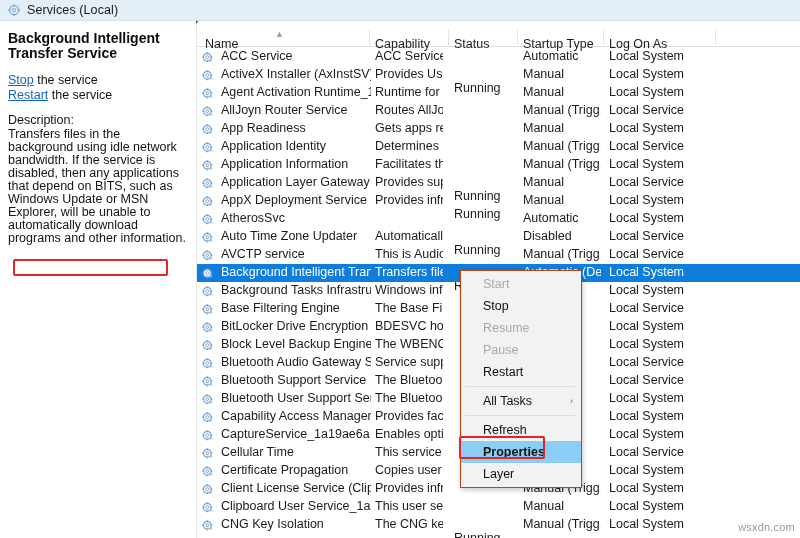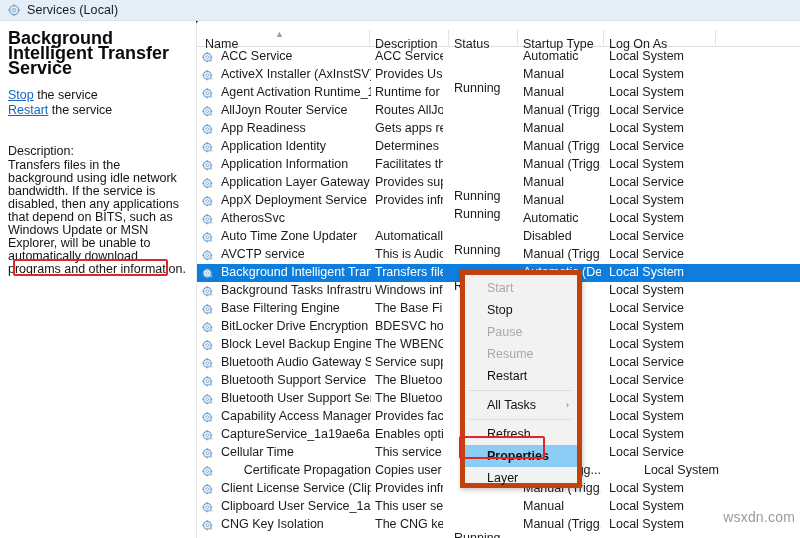--- a/index.html
+++ b/index.html
@@ -37,29 +37,29 @@
 
   
   .leftpane {
     position: absolute;
     left: 0; top: 21px;
     width: 196px; height: 517px;
     background: #ffffff;
     padding: 10px 8px 0 8px;
   }
   .svc-title {
-    font-size: 18px; font-weight: bold; color: #0b0b0b;
+    font-size: 14px; font-weight: bold; color: #0b0b0b;
     line-height: 15px; width: 178px;
   }
   .links { margin-top: 12px; }
   .linkrow { font-size: 12.5px; color: #141414; line-height: 15px; }
   .linkrow a {
     color: #1565c0; text-decoration: underline; cursor: pointer;
   }
-  .desc-head { margin-top: 26px; font-size: 12.5px; color: #141414; line-height: 15px; }
+  .desc-head { margin-top: 10px; font-size: 12.5px; color: #141414; line-height: 15px; }
   .desc-body { font-size: 12.5px; color: #141414; line-height: 13px; width: 180px; }
 
   
   .listpane {
     position: absolute;
     left: 196px; top: 21px;
     width: 604px; height: 517px;
     background: #ffffff;
     border-top-left-radius: 4px;
     border-left: 1px solid #e6e6e6;
@@ -124,21 +124,21 @@
     pointer-events: none;
     z-index: 40;
   }
 
   
   .ctxmenu {
     position: absolute;
     left: 460px; top: 270px;
     width: 122px; height: 218px;
     background: #f2f2f2;
-    border: 5px solid #c2410c;
+    border: 1px solid #c2410c;
     box-shadow: 1px 2px 5px rgba(0,0,0,0.22);
     z-index: 30;
     padding: 2px 0;
   }
   .mi {
     position: relative;
     height: 22px; line-height: 22px;
     padding-left: 22px;
     font-size: 12.5px; color: #111111;
     white-space: nowrap;
@@ -156,22 +156,22 @@
     left: 459px; top: 436px;
     width: 86px; height: 23px;
     border: 2px solid #e02626;
     border-radius: 2px;
     pointer-events: none;
     z-index: 45;
   }
 
   .watermark {
     position: absolute;
-    right: 5px; bottom: 13px;
-    font-size: 14px; color: #9b9b9b;
+    right: 5px; bottom: 5px;
+    font-size: 11px; color: #9b9b9b;
     letter-spacing: 0.2px;
   }
 </style>
 </head>
 <body>
 
 <div id="app">
 
   <div class="titlebar">
     <span class="tb-icon svc-ico">
@@ -202,21 +202,21 @@
     <div class="desc-head">Description:</div>
     <div class="desc-body">Transfers files in the background using idle network bandwidth. If the service is disabled, then any applications that depend on BITS, such as Windows Update or MSN Explorer, will be unable to automatically download programs and other information.</div>
   </div>
 
   <div class="listpane">
 
     <div class="hdr">
       <div class="hcell" style="left:8px;">Name</div>
       <div class="sortarrow">▲</div>
       <div class="hdiv" style="left:172px;"></div>
-      <div class="hcell" style="left:178px;">Description</div>
+      <div class="hcell" style="left:178px;">Capability</div>
       <div class="hdiv" style="left:251px;"></div>
       <div class="hcell" style="left:257px;">Status</div>
       <div class="hdiv" style="left:320px;"></div>
       <div class="hcell" style="left:326px;">Startup Type</div>
       <div class="hdiv" style="left:406px;"></div>
       <div class="hcell" style="left:412px;">Log On As</div>
       <div class="hdiv" style="left:518px;"></div>
     </div>
 
     <div class="rows" id="rows">
@@ -581,21 +581,21 @@
                 <rect x="0.3" y="6.1" width="2.4" height="1.8" fill="#7aa6cd"></rect>
                 <rect x="11.3" y="6.1" width="2.4" height="1.8" fill="#7aa6cd"></rect>
                 <path d="M10.5 9.5 l3.2 0 0 3.2 -3.2 0 z" fill="#9ab9d6" opacity="0.75"></path>
               </svg></span></span>
           <span class="cell c-name">Cellular Time</span>
           <span class="cell c-desc">This service ...</span>
           <span class="cell c-stat"></span>
           <span class="cell c-start">...gg...</span>
           <span class="cell c-log">Local Service</span>
         </div>
-        <div class="row" style="top: 414px; text-align: right;">
+        <div class="row" style="top: 414px;">
           <span class="rowico"><span class="svc-ico"><svg width="12" height="12" viewBox="0 0 16 16">
                 <circle cx="7" cy="7" r="5.2" fill="#eaf2fa" stroke="#7aa6cd" stroke-width="1.5"></circle>
                 <circle cx="7" cy="7" r="1.9" fill="#ffffff" stroke="#6d9bc5" stroke-width="1"></circle>
                 <rect x="6.1" y="0.3" width="1.8" height="2.4" fill="#7aa6cd"></rect>
                 <rect x="6.1" y="11.3" width="1.8" height="2.4" fill="#7aa6cd"></rect>
                 <rect x="0.3" y="6.1" width="2.4" height="1.8" fill="#7aa6cd"></rect>
                 <rect x="11.3" y="6.1" width="2.4" height="1.8" fill="#7aa6cd"></rect>
                 <path d="M10.5 9.5 l3.2 0 0 3.2 -3.2 0 z" fill="#9ab9d6" opacity="0.75"></path>
               </svg></span></span>
           <span class="cell c-name">Certificate Propagation</span>
@@ -653,22 +653,22 @@
           <span class="cell c-log">Local System</span>
         </div>
       </div>
   </div>
 
   <div class="redbox-name"></div>
 
   <div class="ctxmenu" id="ctxmenu">
       <div class="mi disabled">Start</div>
       <div class="mi">Stop</div>
+      <div class="mi disabled">Resume</div>
       <div class="mi disabled">Pause</div>
-      <div class="mi disabled">Resume</div>
       <div class="mi">Restart</div>
       <div class="msep"></div>
       <div class="mi">All Tasks<span class="submark">›</span></div>
       <div class="msep"></div>
       <div class="mi">Refresh</div>
       <div class="mi hl">Properties</div>
       <div class="mi">Layer</div>
     </div>
 
   <div class="redbox-props"></div>

